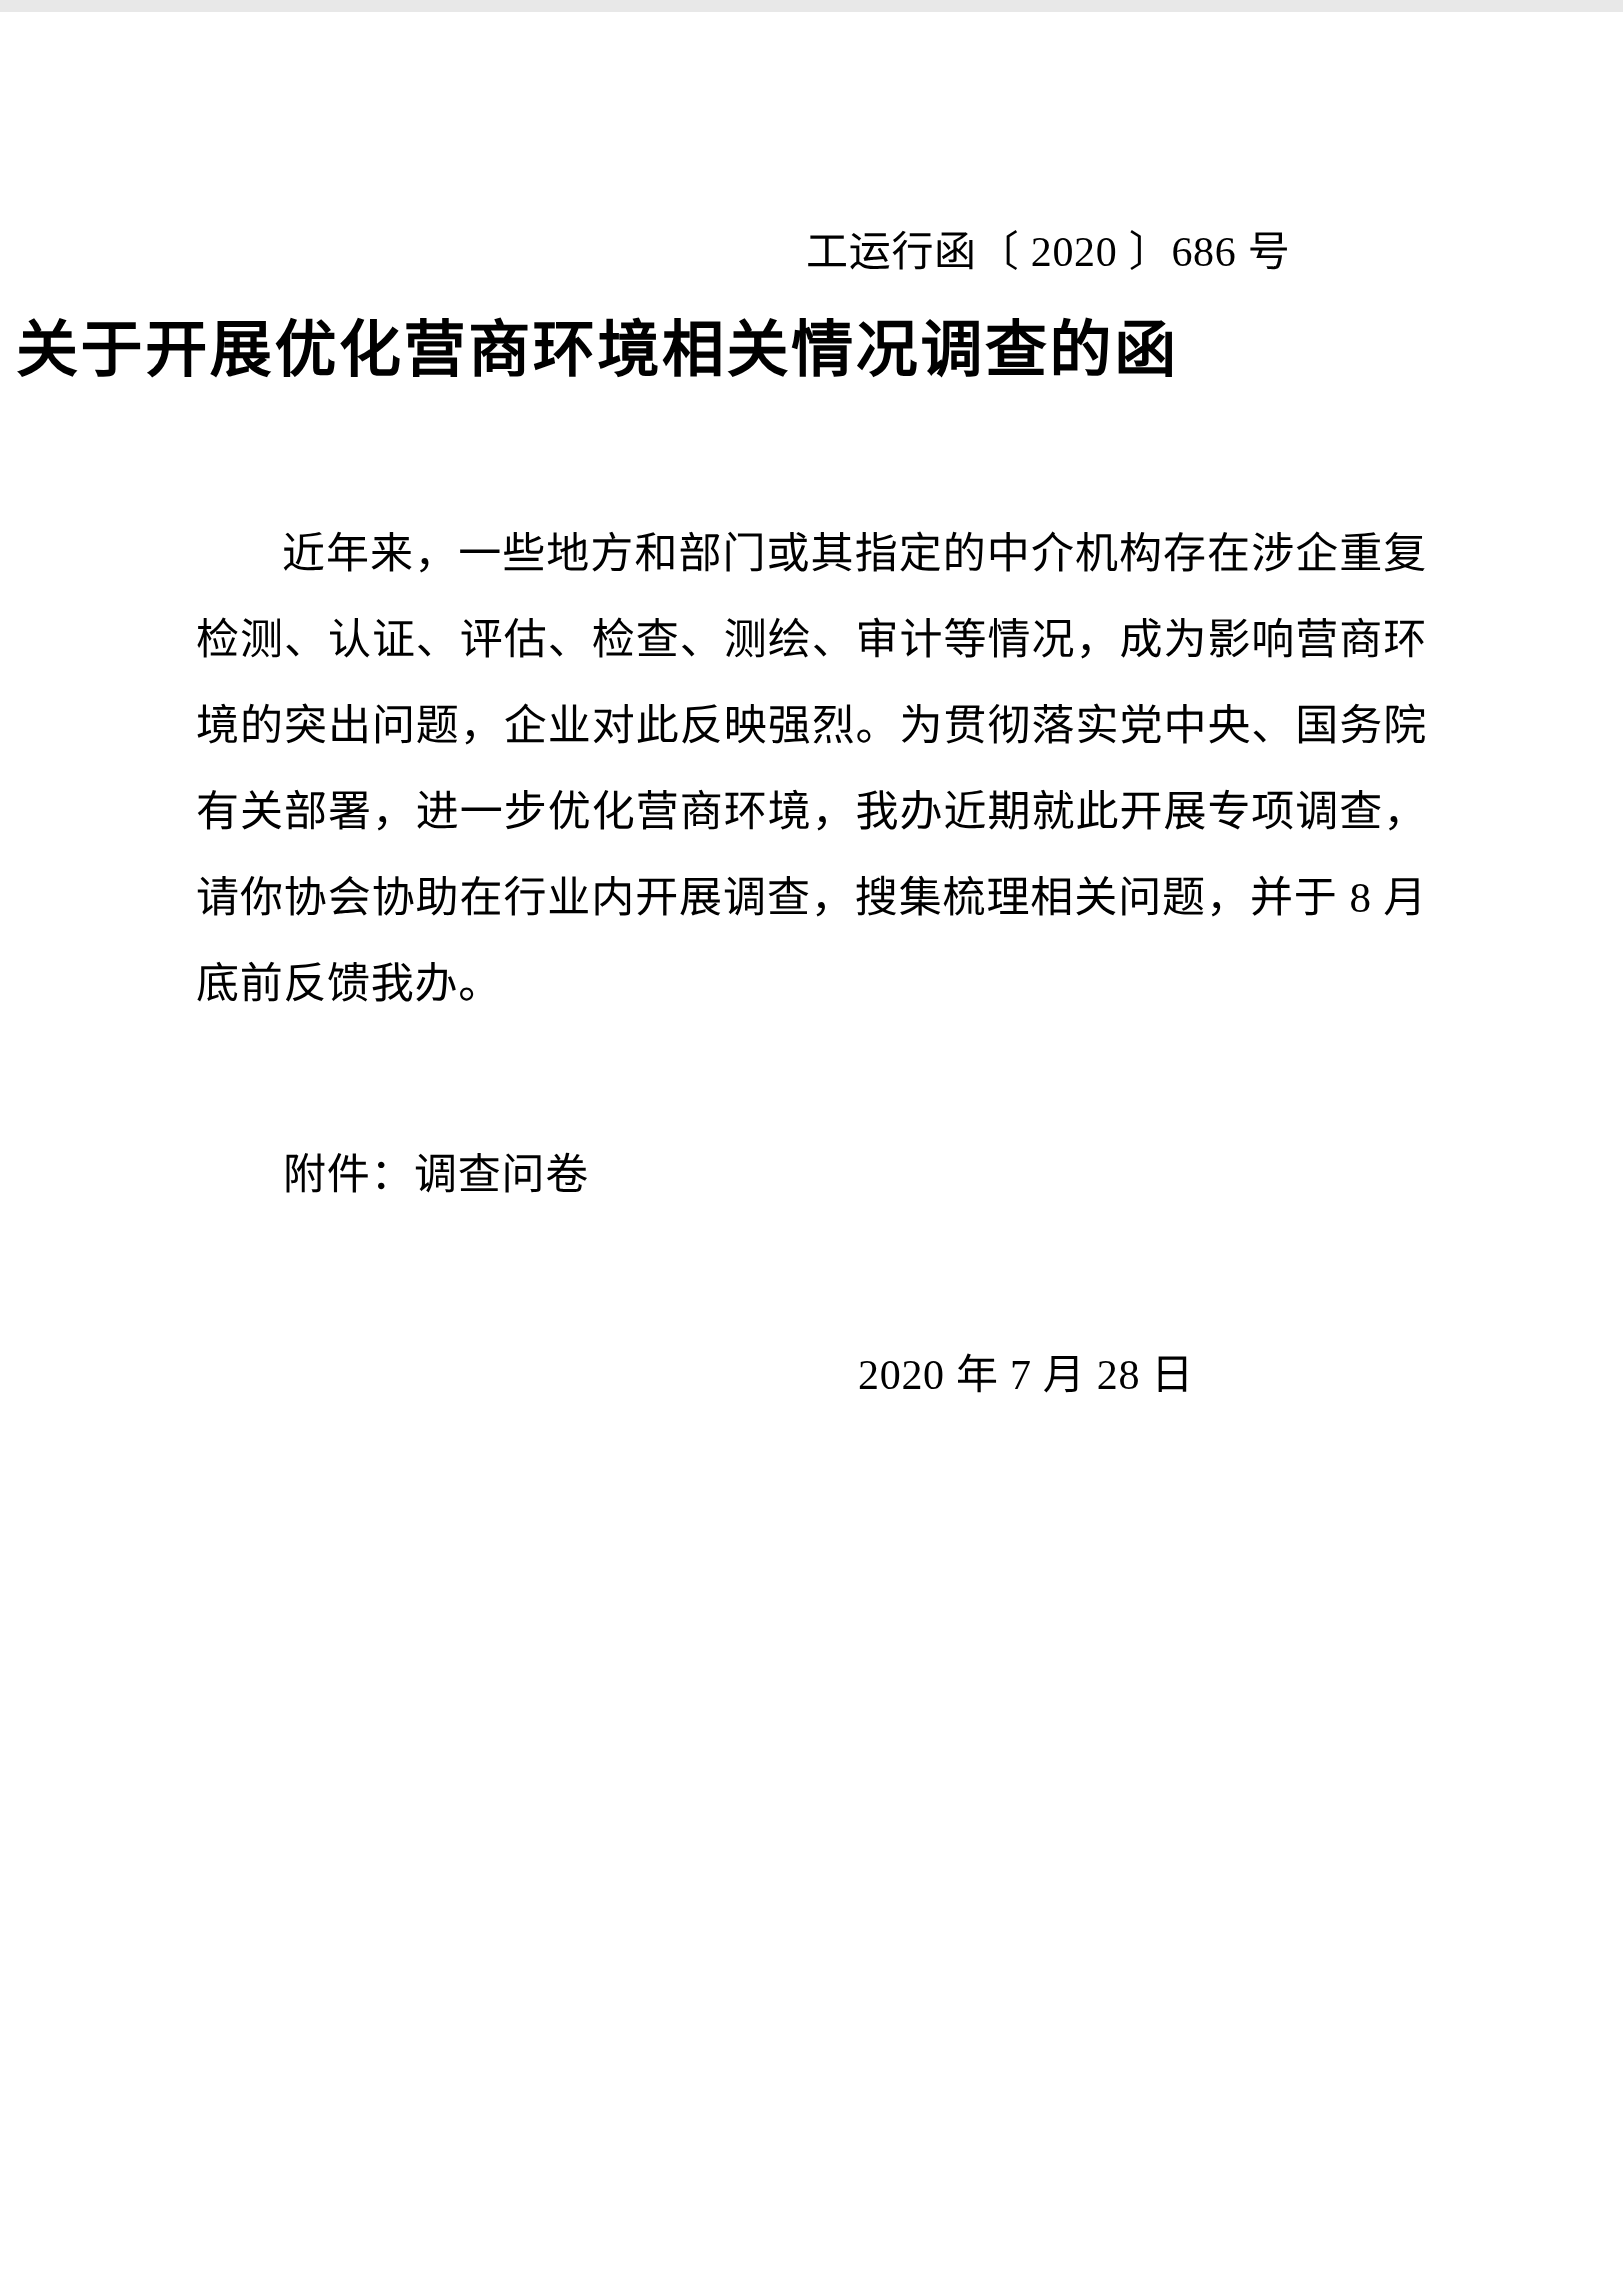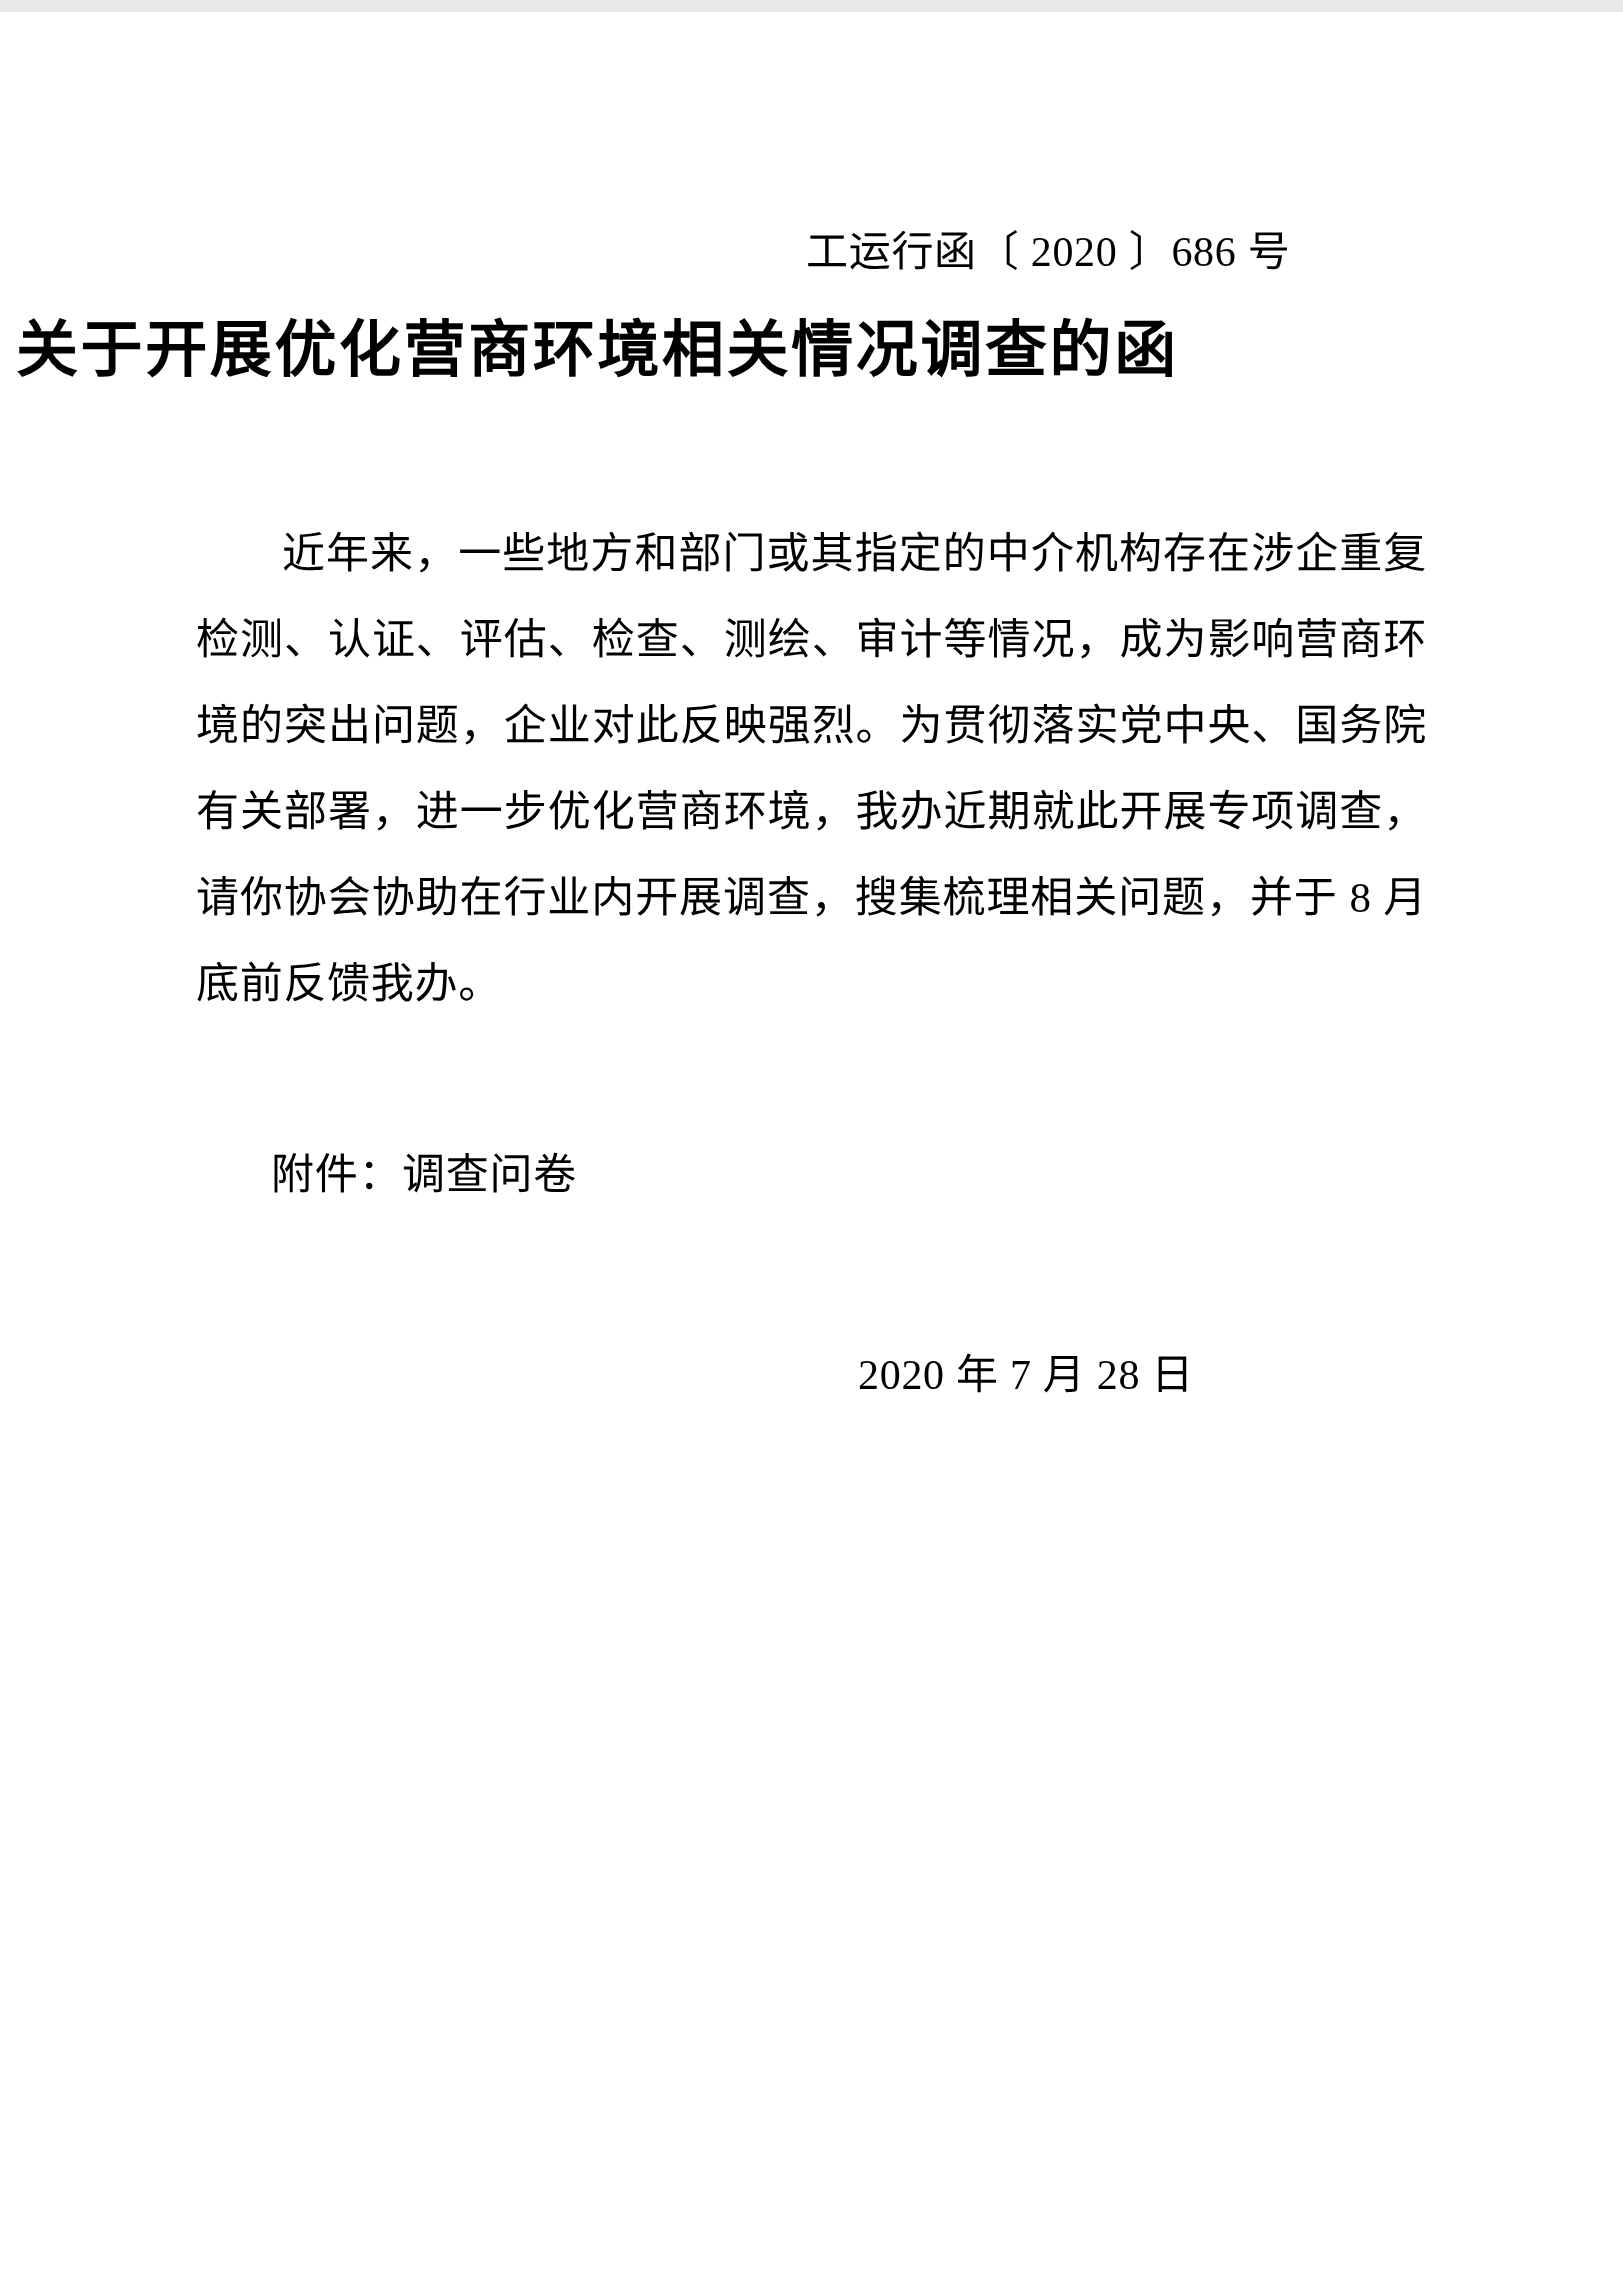--- a/index.html
+++ b/index.html
@@ -56,21 +56,21 @@
     letter-spacing: 0.7px;
     margin: 0;
   }
   .thanks-line {
     top: 1037px;
     left: 283px;
     font-size: 43px;
   }
   .attachment-line {
     top: 1138px;
-    left: 271px;
+    left: 283px;
     font-size: 43px;
   }
   .signature-line {
     top: 1234px;
     left: 196px;
     width: 1231px;
     text-align: right;
     font-size: 43px;
   }
   .date-line {

